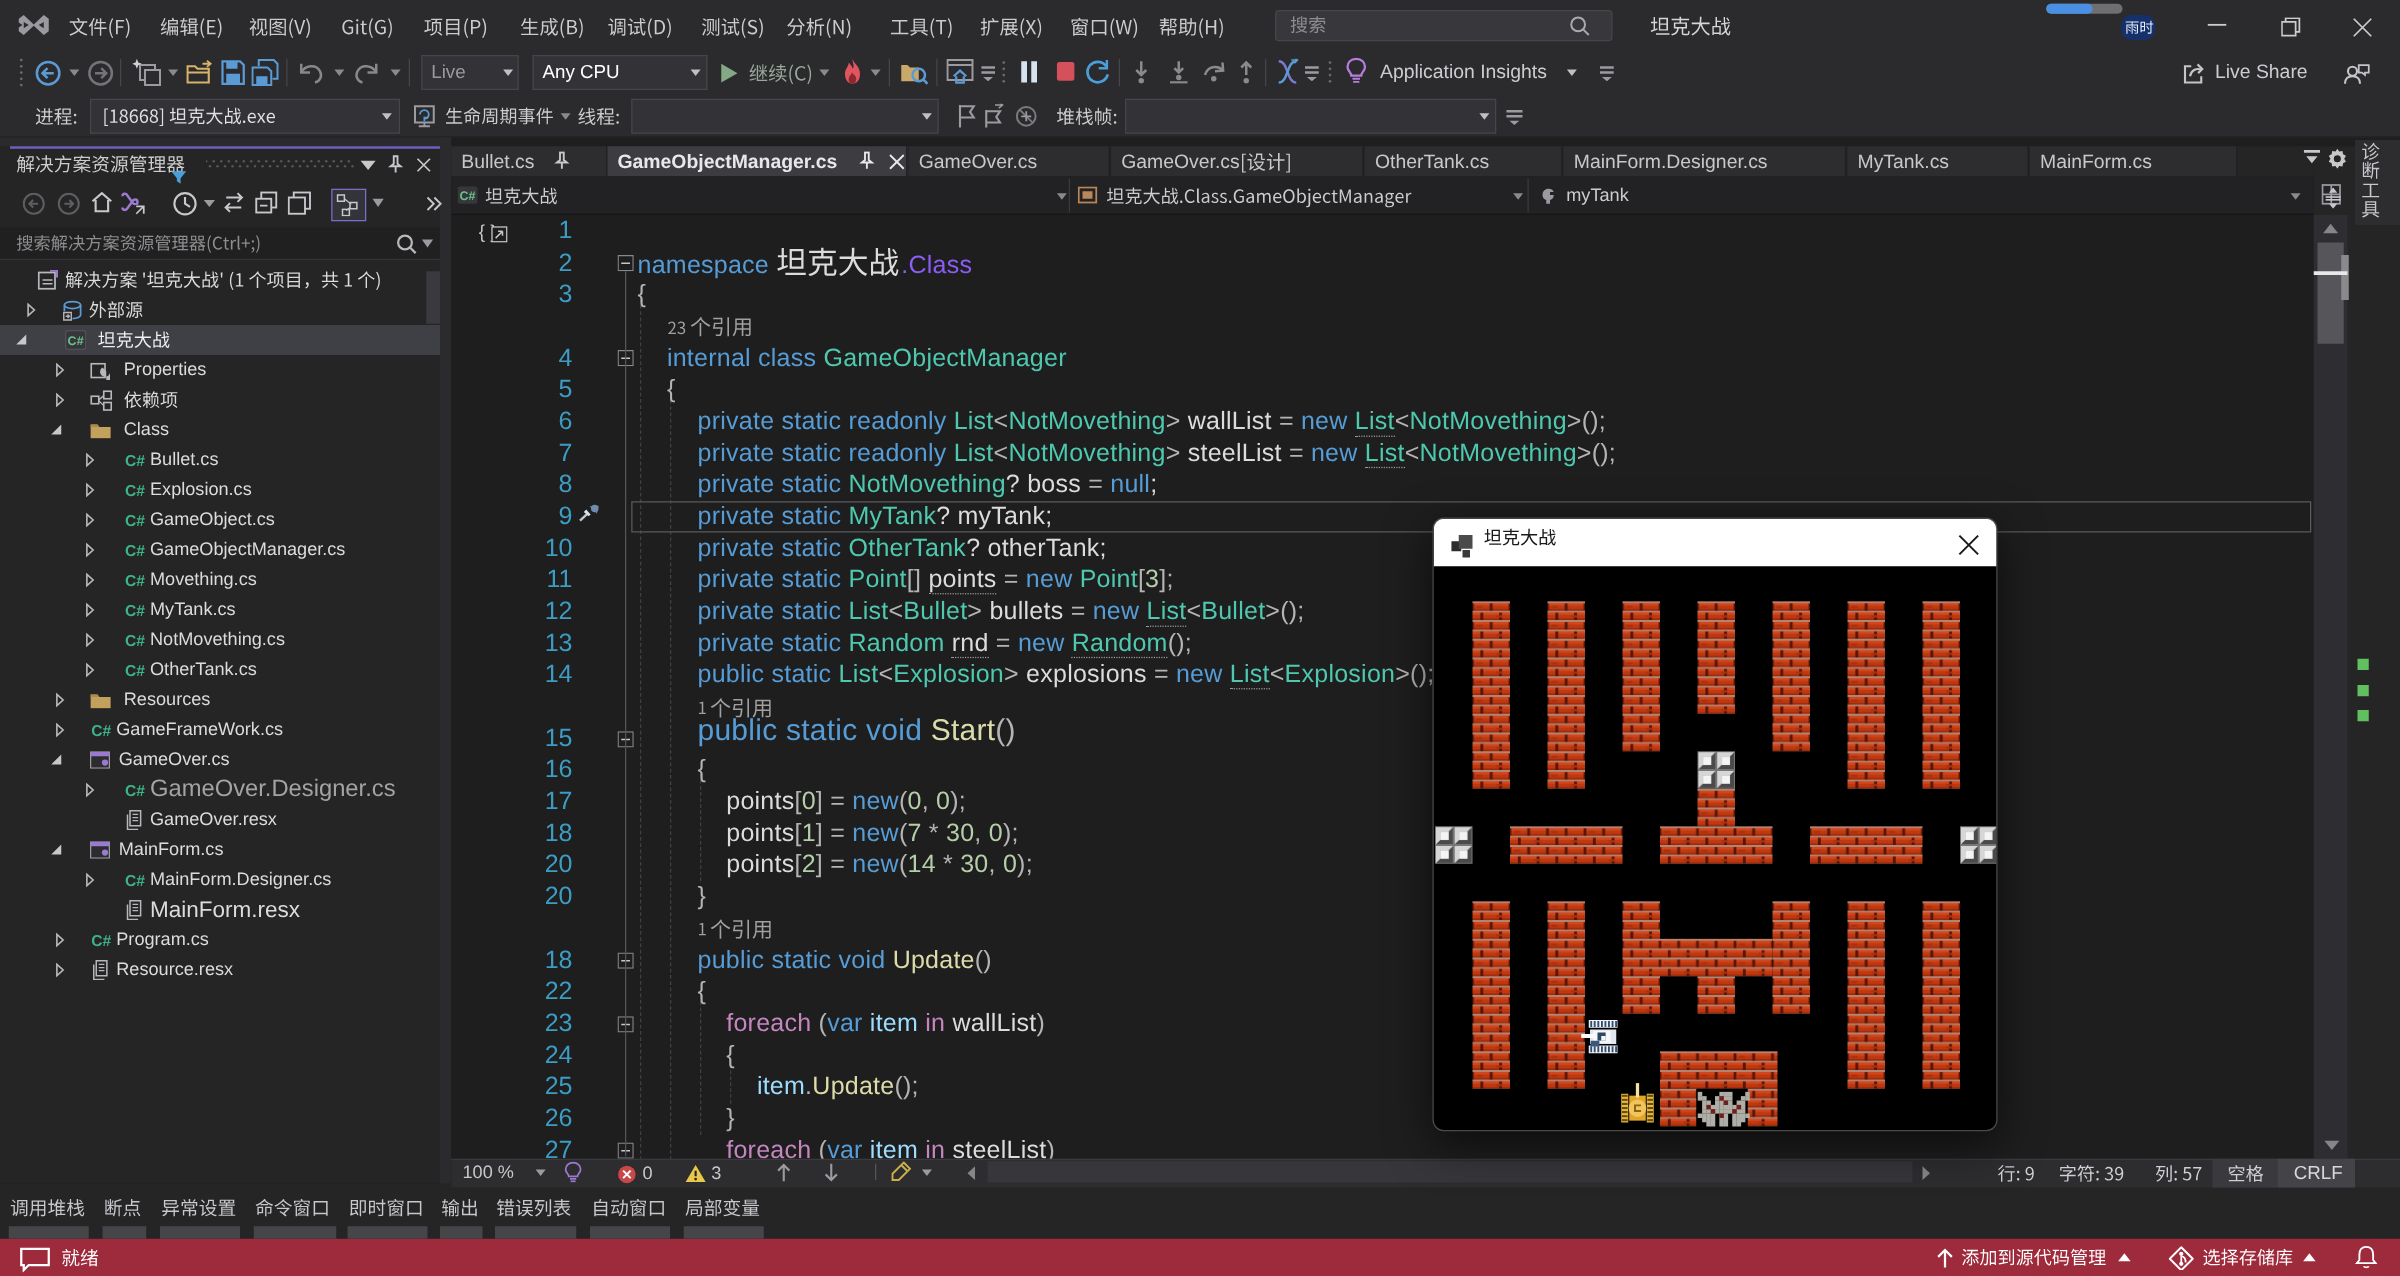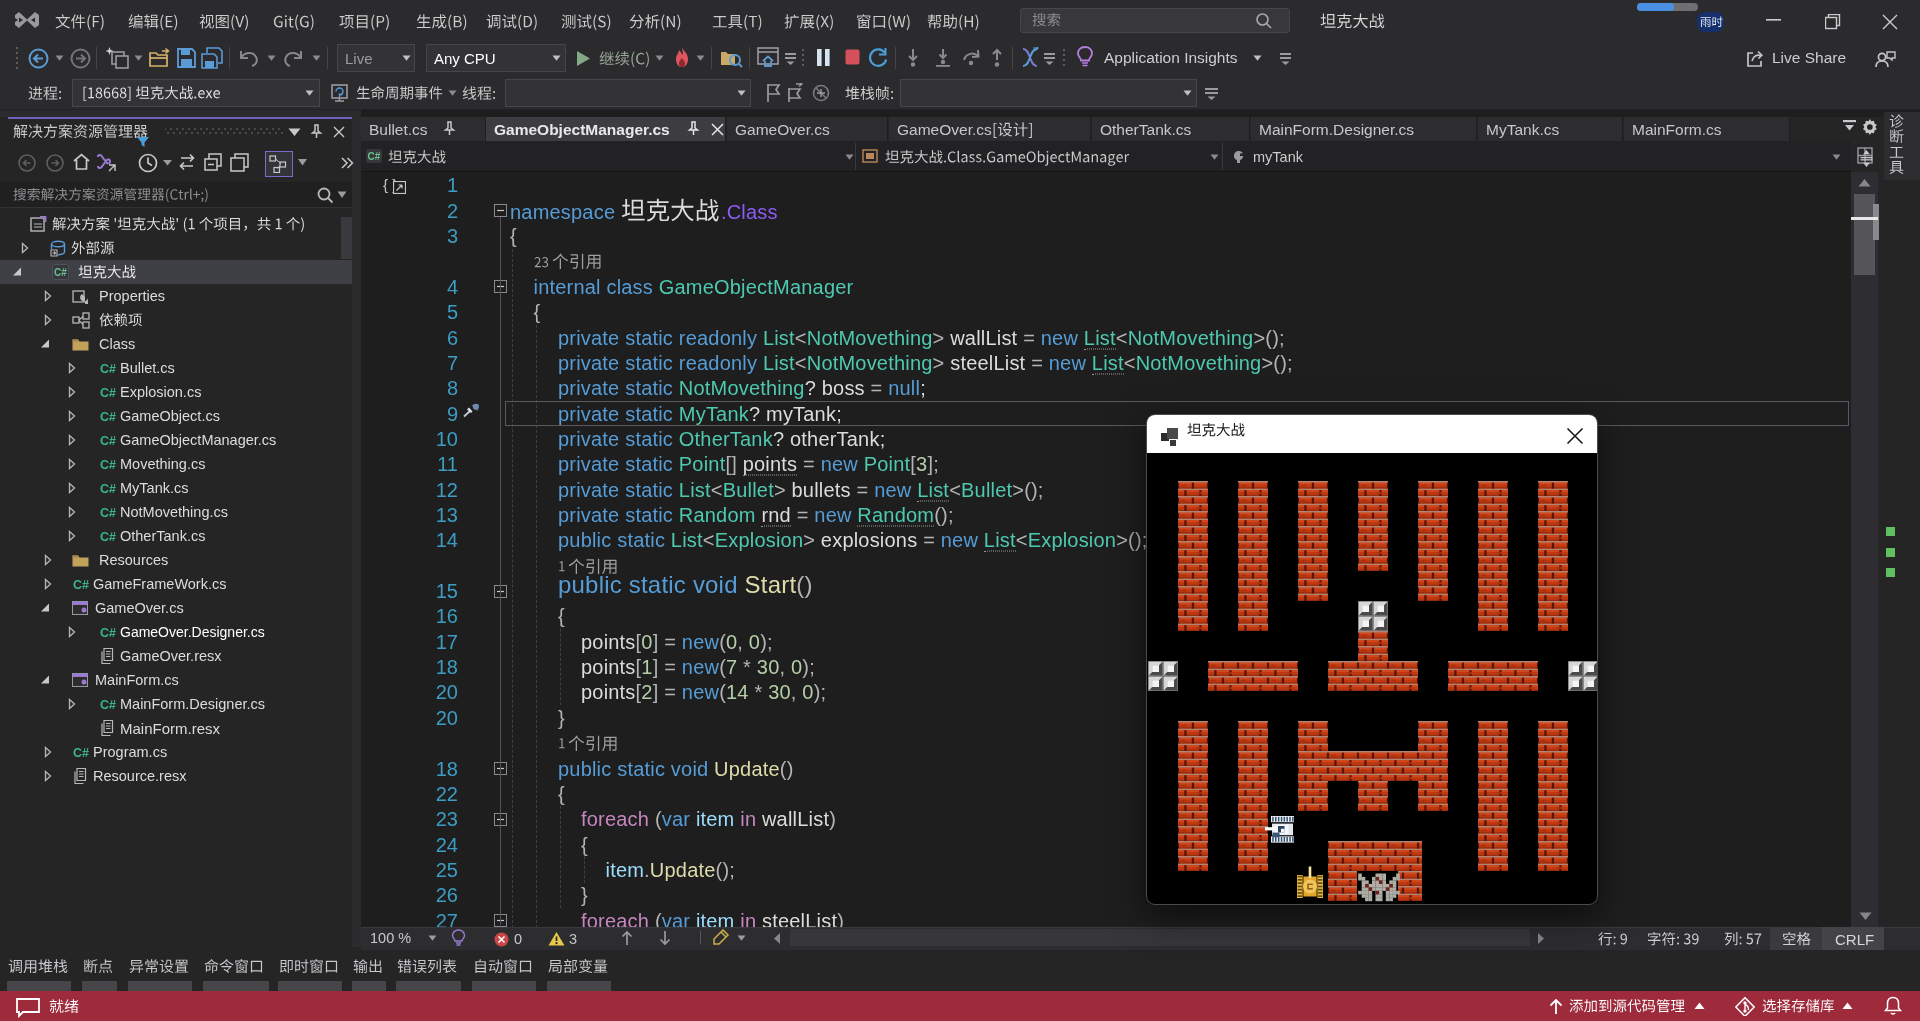--- a/index.html
+++ b/index.html
@@ -648,21 +648,21 @@
       <rect x="0.5" y="0.5" width="15" height="3.5" fill="#9a7ad0"></rect>
       <circle cx="12" cy="9" r="2.5" fill="#9a7ad0"></circle>
     </svg>
     <div style="position:absolute;left:95px;top:608.0px;transform:translateY(-50%);font-size:14.5px;color:#dcdcdc;font-weight:400;letter-spacing:0;white-space:pre">GameOver.cs</div>
     <svg style="position:absolute;left:68px;top:626.0px;" width="8" height="12" viewBox="0 0 8 12">
       <path d="M1.5 1.5 L6.5 6 L1.5 10.5 Z" fill="none" stroke="#b8b8bc" stroke-width="1.3"></path>
     </svg>
     <svg style="position:absolute;left:99px;top:624.0px;" width="18" height="16" viewBox="0 0 18 16">
       <text x="1" y="12.5" font-family="Liberation Sans" font-size="12.5" font-weight="bold" fill="#3db487">C#</text>
     </svg>
-    <div style="position:absolute;left:120px;top:632.0px;transform:translateY(-50%);font-size:14px;color:#ffffff;font-weight:400;letter-spacing:0;white-space:pre">GameOver.Designer.cs</div>
+    <div style="position:absolute;left:120px;top:632.0px;transform:translateY(-50%);font-size:19px;color:#a3a3a3;font-weight:400;letter-spacing:0;white-space:pre">GameOver.Designer.cs</div>
     <svg style="position:absolute;left:100px;top:648.0px;" width="15" height="16" viewBox="0 0 15 16">
       <path d="M4 0.5 L12.5 0.5 L12.5 12.5 L4 12.5 Z" fill="none" stroke="#b8b8bc" stroke-width="1.2"></path>
       <path d="M2 3.5 L2 15.5 L10.5 15.5" fill="none" stroke="#b8b8bc" stroke-width="1.2"></path>
       <path d="M6 3.5 L10.5 3.5 M6 6 L10.5 6 M6 8.5 L10.5 8.5" stroke="#b8b8bc" stroke-width="1"></path>
     </svg>
     <div style="position:absolute;left:120px;top:656.0px;transform:translateY(-50%);font-size:14.5px;color:#dcdcdc;font-weight:400;letter-spacing:0;white-space:pre">GameOver.resx</div>
     <svg style="position:absolute;left:40px;top:674.0px;" width="11" height="11" viewBox="0 0 11 11">
       <path d="M9 1.5 L9 9.5 L1 9.5 Z" fill="#c8c8cc"></path>
     </svg>
     <svg style="position:absolute;left:72px;top:673.0px;" width="16" height="14" viewBox="0 0 16 14">
@@ -676,21 +676,21 @@
     </svg>
     <svg style="position:absolute;left:99px;top:696.0px;" width="18" height="16" viewBox="0 0 18 16">
       <text x="1" y="12.5" font-family="Liberation Sans" font-size="12.5" font-weight="bold" fill="#3db487">C#</text>
     </svg>
     <div style="position:absolute;left:120px;top:704.0px;transform:translateY(-50%);font-size:14.5px;color:#dcdcdc;font-weight:400;letter-spacing:0;white-space:pre">MainForm.Designer.cs</div>
     <svg style="position:absolute;left:100px;top:720.0px;" width="15" height="16" viewBox="0 0 15 16">
       <path d="M4 0.5 L12.5 0.5 L12.5 12.5 L4 12.5 Z" fill="none" stroke="#b8b8bc" stroke-width="1.2"></path>
       <path d="M2 3.5 L2 15.5 L10.5 15.5" fill="none" stroke="#b8b8bc" stroke-width="1.2"></path>
       <path d="M6 3.5 L10.5 3.5 M6 6 L10.5 6 M6 8.5 L10.5 8.5" stroke="#b8b8bc" stroke-width="1"></path>
     </svg>
-    <div style="position:absolute;left:120px;top:728.0px;transform:translateY(-50%);font-size:15px;color:#dcdcdc;font-weight:400;letter-spacing:0;white-space:pre">MainForm.resx</div>
+    <div style="position:absolute;left:120px;top:728.0px;transform:translateY(-50%);font-size:18px;color:#dcdcdc;font-weight:400;letter-spacing:0;white-space:pre">MainForm.resx</div>
     <svg style="position:absolute;left:44px;top:746.0px;" width="8" height="12" viewBox="0 0 8 12">
       <path d="M1.5 1.5 L6.5 6 L1.5 10.5 Z" fill="none" stroke="#b8b8bc" stroke-width="1.3"></path>
     </svg>
     <svg style="position:absolute;left:72px;top:744.0px;" width="18" height="16" viewBox="0 0 18 16">
       <text x="1" y="12.5" font-family="Liberation Sans" font-size="12.5" font-weight="bold" fill="#3db487">C#</text>
     </svg>
     <div style="position:absolute;left:93px;top:752.0px;transform:translateY(-50%);font-size:14.5px;color:#dcdcdc;font-weight:400;letter-spacing:0;white-space:pre">Program.cs</div>
     <svg style="position:absolute;left:44px;top:770.0px;" width="8" height="12" viewBox="0 0 8 12">
       <path d="M1.5 1.5 L6.5 6 L1.5 10.5 Z" fill="none" stroke="#b8b8bc" stroke-width="1.3"></path>
     </svg>

